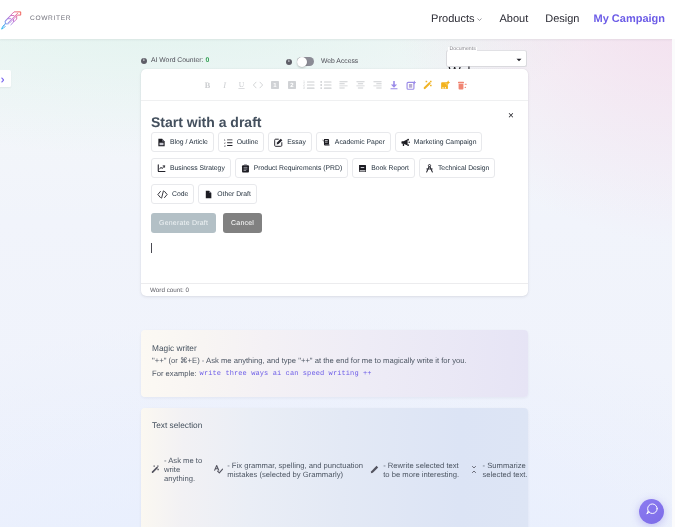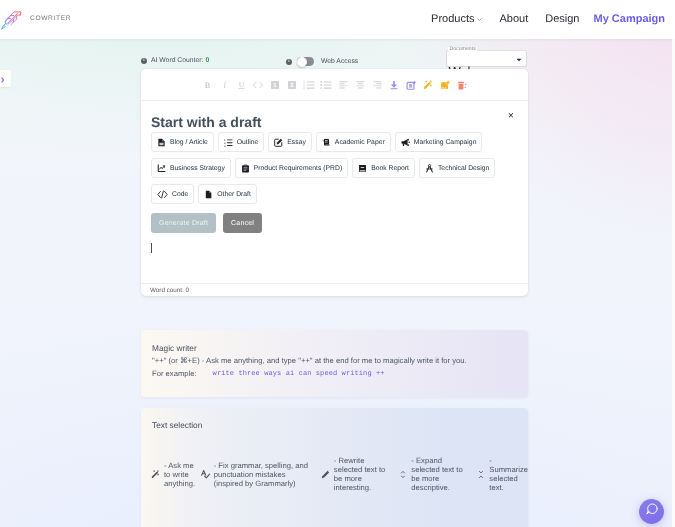--- a/index.html
+++ b/index.html
@@ -457,21 +457,21 @@
         <div class="btn btn-cancel">Cancel</div>
       </div>
       <div class="caretline"></div>
     </div>
     <div class="wc">Word count: 0</div>
   </div>
 
   <div class="card magic">
     <div class="c-title" style="position:absolute;left:11px;top:13px;">Magic writer</div>
     <div class="c-line" style="position:absolute;left:11px;top:26px;">"++" (or ⌘+E) - Ask me anything, and type "++" at the end for me to magically write it for you.</div>
-    <div style="position:absolute;left:11px;top:39px;display:flex;align-items:center;gap:16px;">
+    <div style="position:absolute;left:11px;top:39px;display:flex;align-items:center;gap:3px;">
       <span class="c-line">For example:</span>
       <span class="mono">write three ways ai can speed writing ++</span>
     </div>
   </div>
 
   <div class="card sel">
     <div class="c-title" style="position:absolute;left:11px;top:12px;">Text selection</div>
     <div style="position:absolute;left:10px;top:48px;display:flex;flex-direction:row;gap:5.2px;">
       <div class="sel-row">
         <span>
@@ -488,37 +488,29 @@
           </span>
         <span>- Ask me to write anything.</span>
       </div>
       <div class="sel-row">
         <span>
             <svg width="9" height="9" viewBox="0 0 14 14">
               <path d="M1.0 8.2 L4.2 0.9 L7.4 8.2 M2.3 5.9 H6.1" fill="none" stroke="#53535f" stroke-width="1.6" stroke-linecap="round" stroke-linejoin="round"></path>
               <path d="M5.6 9.6 L8.3 12.3 L13.3 6.4" fill="none" stroke="#53535f" stroke-width="1.7" stroke-linecap="round" stroke-linejoin="round"></path>
             </svg>
           </span>
-        <span>- Fix grammar, spelling, and punctuation mistakes (inspired by Grammarly)</span>
+        <span>- Fix grammar, spelling, and punctuation mistakes (selected by Grammarly)</span>
       </div>
       <div class="sel-row">
         <span>
             <svg width="9" height="9" viewBox="0 0 14 14">
               <path d="M10.2 1.3 L12.7 3.8 L4.4 12.1 L1.3 12.9 L2.0 9.7 Z" fill="#53535f"></path>
             </svg>
           </span>
         <span>- Rewrite selected text to be more interesting.</span>
-      </div>
-      <div class="sel-row">
-        <span>
-            <svg width="8" height="9" viewBox="0 0 14 14">
-              <path d="M4.3 4.3 L7 1.6 L9.7 4.3 M4.3 9.7 L7 12.4 L9.7 9.7" fill="none" stroke="#53535f" stroke-width="1.5" stroke-linecap="round" stroke-linejoin="round"></path>
-            </svg>
-          </span>
-        <span>- Expand selected text to be more descriptive.</span>
       </div>
       <div class="sel-row">
         <span>
             <svg width="8" height="9" viewBox="0 0 14 14">
               <path d="M4.3 1.6 L7 4.3 L9.7 1.6 M4.3 12.4 L7 9.7 L9.7 12.4" fill="none" stroke="#53535f" stroke-width="1.5" stroke-linecap="round" stroke-linejoin="round"></path>
             </svg>
           </span>
         <span>- Summarize selected text.</span>
       </div>
     </div>

